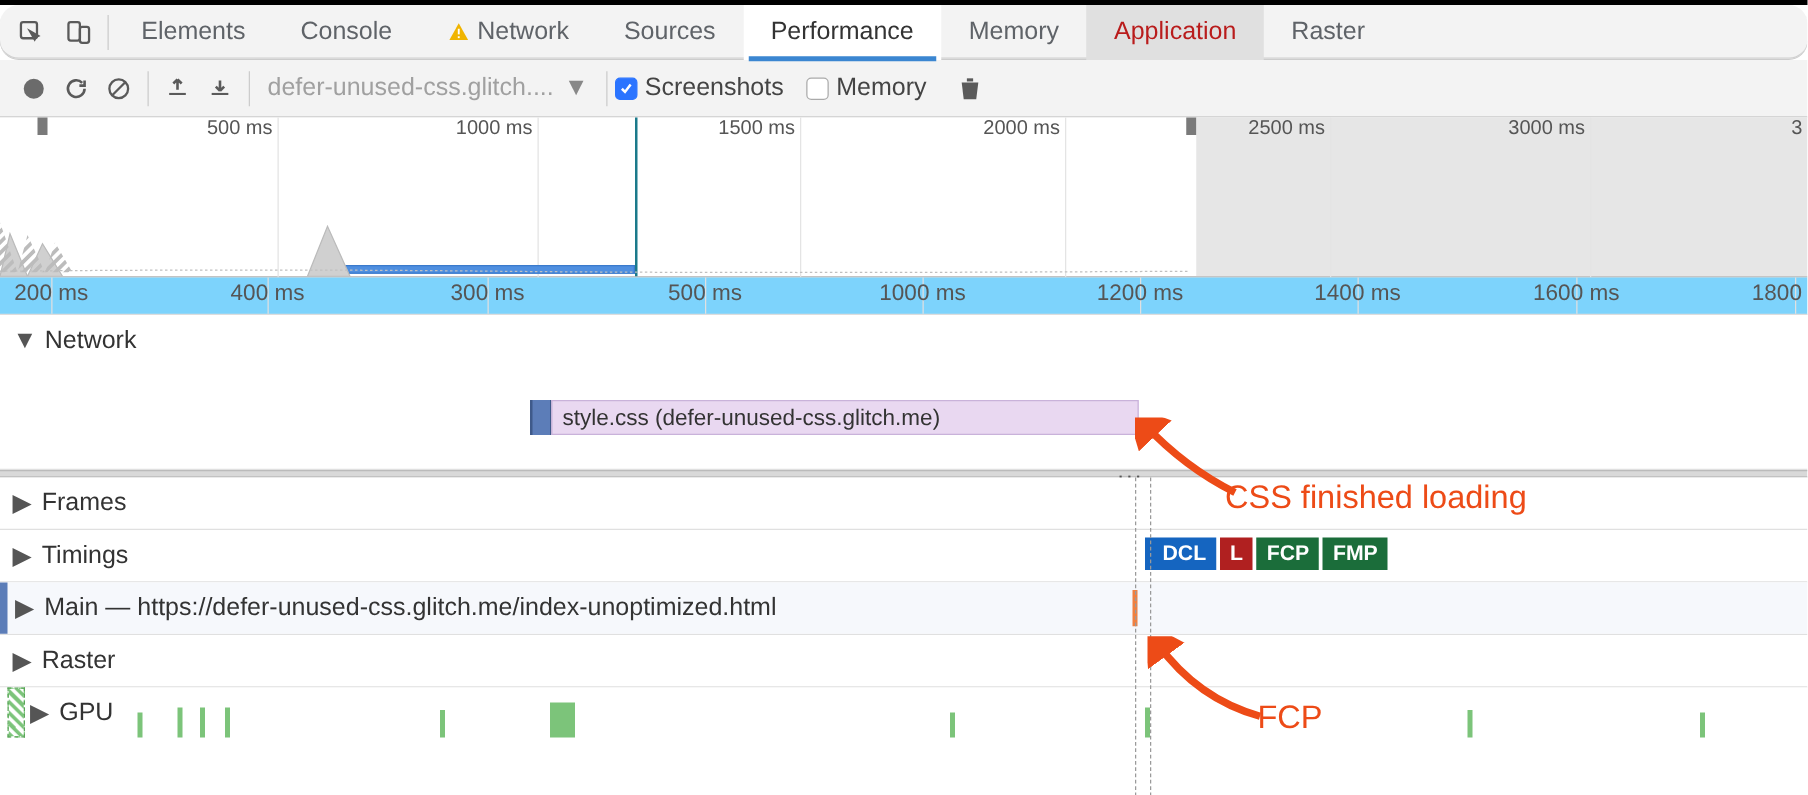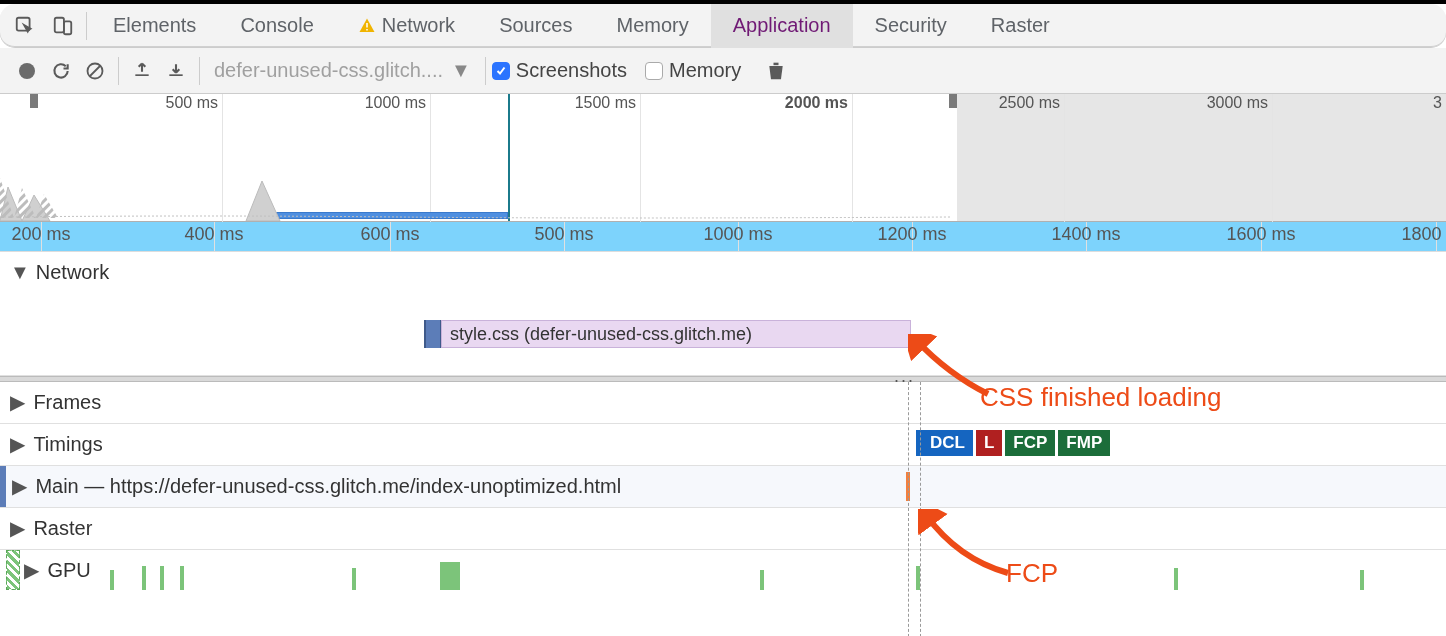--- a/index.html
+++ b/index.html
@@ -41,21 +41,21 @@
     position: relative;
     gap: 6px;
     cursor: pointer;
   }
   .tab.warn svg.warnico { width: 18px; height: 18px; }
   .tab.active { color: #333; font-weight: 400; background: #fff; }
   .tab.active::after {
     content: ""; position: absolute; left: 4px; right: 4px; bottom: -1px;
     height: 4px; background: #3b86d1;
   }
-  .tab.highlight { background: #e0e0e0; color:#701a75;text-align:right; }
+  .tab.highlight { background: #e0e0e0; color:#b91c1c;text-align:right; }
   .toolbar {
     display: flex; align-items: center;
     height: 46px;
     background: #f3f3f3;
     border-bottom: 1px solid #ccc;
     padding: 0 10px;
   }
   .toolbtn {
     width: 34px; height: 34px; border-radius: 4px;
     display: flex; align-items: center; justify-content: center;
@@ -219,28 +219,28 @@
     <svg class="warnico" viewBox="0 0 24 24">
         <path fill="#f0b400" d="M12 2 L22 20 H2 Z"></path>
         <rect x="11" y="8" width="2" height="6" fill="#fff"></rect>
         <rect x="11" y="16" width="2" height="2" fill="#fff"></rect>
       </svg>
     <span>Network</span>
   </div>
   <div class="tab">
       <span>Sources</span>
     </div>
+  <div class="tab active">
+      <span>Performance</span>
+    </div>
   <div class="tab">
       <span>Memory</span>
     </div>
   <div class="tab highlight">
       <span>Application</span>
-    </div>
-  <div class="tab">
-      <span>Security</span>
     </div>
   <div class="tab">
       <span>Raster</span>
     </div>
 </div>
 
 <div class="toolbar">
   <div class="toolbtn">
     <svg width="18" height="18">
         <circle cx="9" cy="9" r="8" fill="#6b6b6b"></circle>
@@ -301,21 +301,21 @@
   <div class="ovhandle" style="left:30px;"></div>
   <div class="ovhandle" style="left:949px;"></div>
   <div class="ovshade" style="left:957px; right:0;"></div>
   <div class="ovcursor" style="left:508px;"></div>
   <div class="ovtick" style="left:222px;">500 ms</div>
   <div class="ovtickmark" style="left:222px;"></div>
   <div class="ovtick" style="left:430px;">1000 ms</div>
   <div class="ovtickmark" style="left:430px;"></div>
   <div class="ovtick" style="left:640px;">1500 ms</div>
   <div class="ovtickmark" style="left:640px;"></div>
-  <div class="ovtick" style="left:852px;font-weight:bold;">2000 ms</div>
+  <div class="ovtick" style="left:852px;">2000 ms</div>
   <div class="ovtickmark" style="left:852px;"></div>
   <div class="ovtick" style="left:1064px;">2500 ms</div>
   <div class="ovtickmark" style="left:1064px;"></div>
   <div class="ovtick" style="left:1272px;">3000 ms</div>
   <div class="ovtickmark" style="left:1272px;"></div>
   <div class="ovtick" style="left:1446px;">3</div>
   <div class="ovbar" style="left:256px; width:252px; top:118px;"></div>
   <svg class="ovchart" viewBox="0 0 1446 54" preserveAspectRatio="none">
     <g fill="#d0d0d0" stroke="#bbb">
       <path d="M0 54 L8 20 L22 54 Z"></path>
@@ -334,21 +334,21 @@
   </svg>
 </div>
 
 <div class="ruler">
 
 <div class="rtickline" style="left: 41px;"></div>
     <div class="rtick" style="left: 41px;">200 ms</div>
     <div class="rtickline" style="left: 214px;"></div>
     <div class="rtick" style="left: 214px; text-align: center;">400 ms</div>
     <div class="rtickline" style="left: 390px;"></div>
-    <div class="rtick" style="left: 390px;">600 ms</div>
+    <div class="rtick" style="left: 390px;">300 ms</div>
     <div class="rtickline" style="left: 564px;"></div>
     <div class="rtick" style="left: 564px;">500 ms</div>
     <div class="rtickline" style="left: 738px;"></div>
     <div class="rtick" style="left: 738px;">1000 ms</div>
     <div class="rtickline" style="left: 912px;"></div>
     <div class="rtick" style="left: 912px;">1200 ms</div>
     <div class="rtickline" style="left: 1086px;"></div>
     <div class="rtick" style="left: 1086px;">1400 ms</div>
     <div class="rtickline" style="left: 1261px;"></div>
     <div class="rtick" style="left: 1261px;">1600 ms</div>

